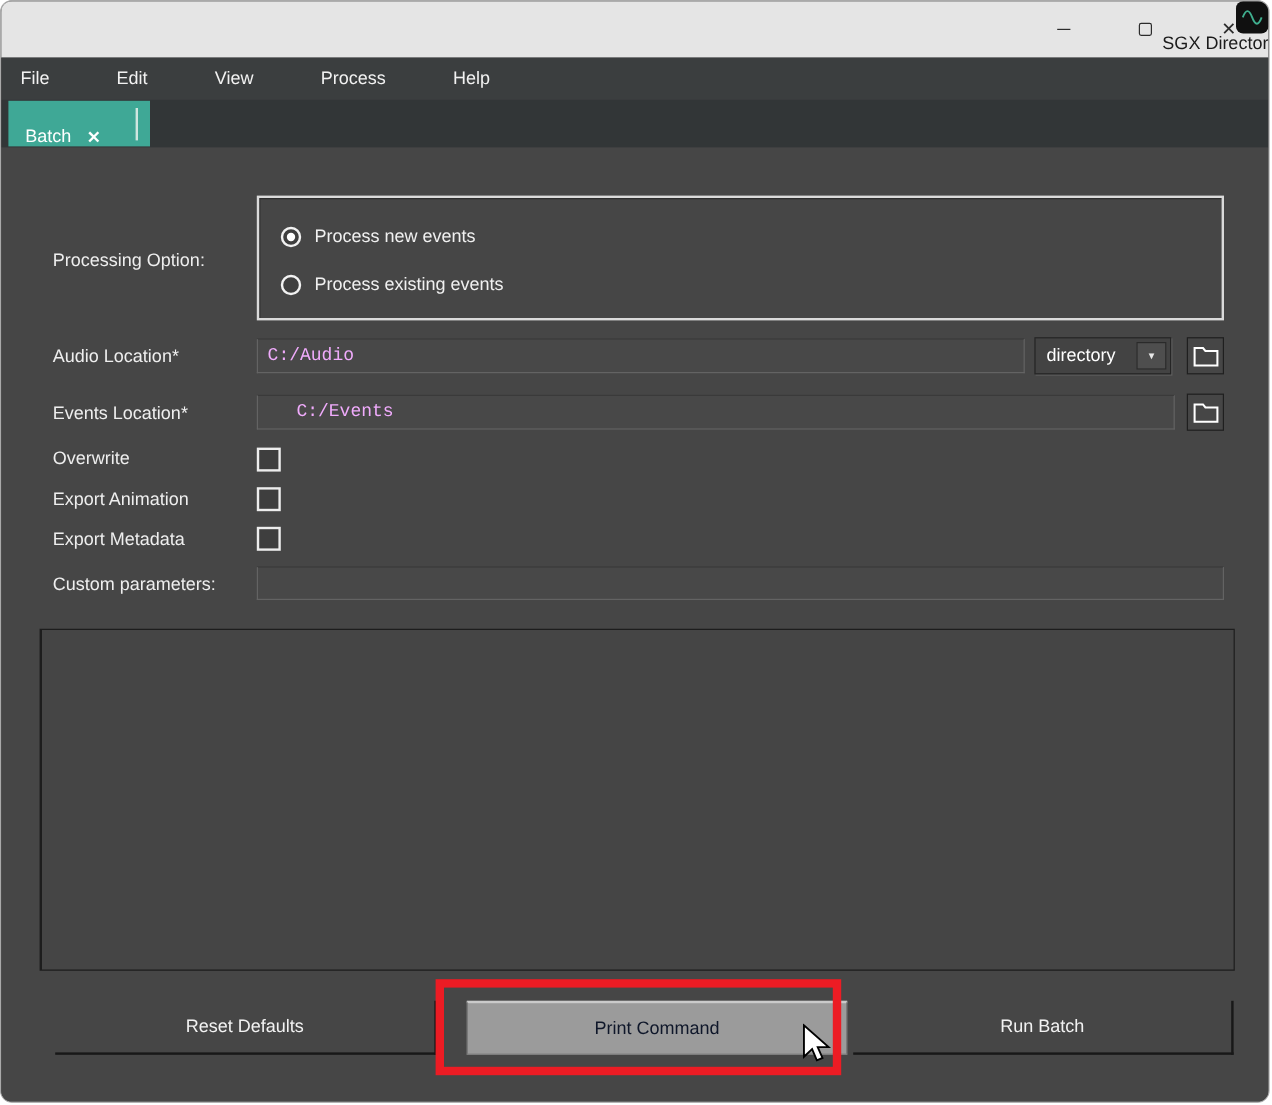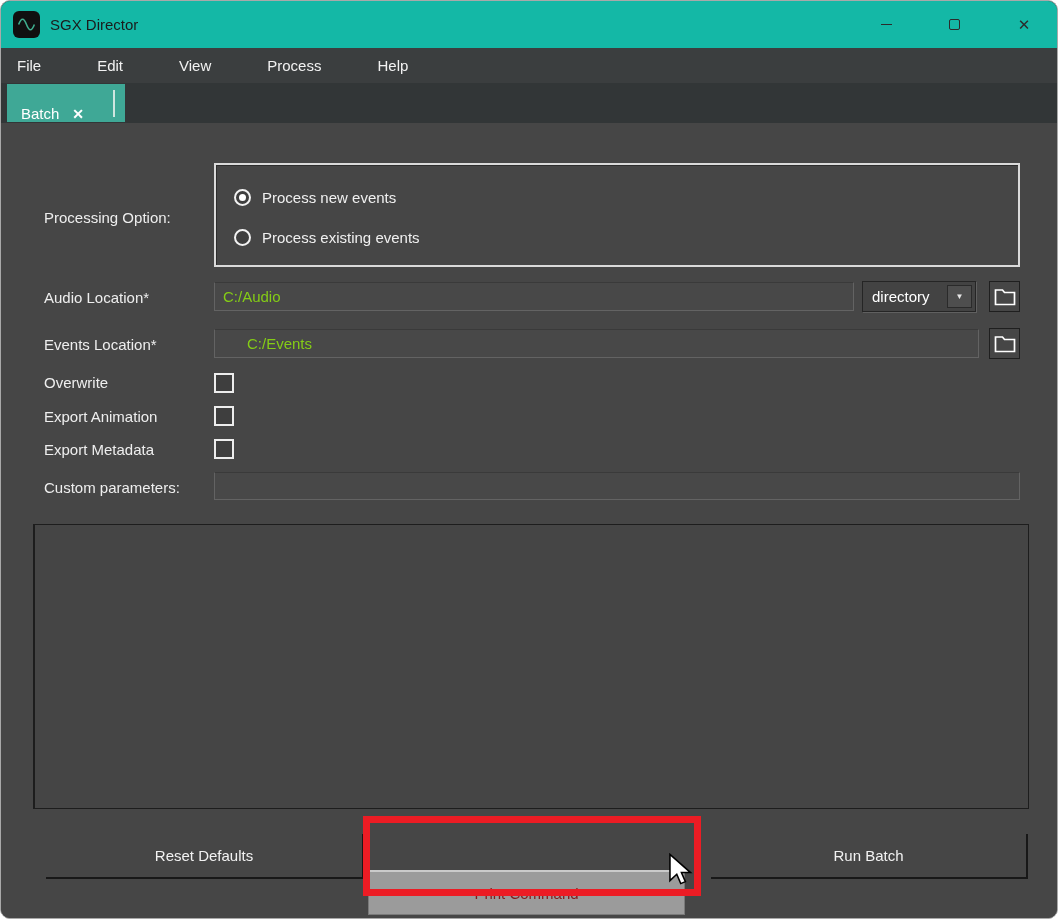--- a/index.html
+++ b/index.html
@@ -3,21 +3,21 @@
 <meta charset="utf-8">
 <style>
   * { box-sizing: border-box; margin: 0; padding: 0; }
   html,body { width:1060px; height:921px; background:#ffffff; font-family:"Liberation Sans", sans-serif; }
   .window {
     position:absolute; top:0; left:0; width:1058px; height:919px;
     border:1px solid #a9a9a9; border-radius:10px; overflow:hidden;
     background:#464646;
   }
   
-  .titlebar { position:absolute; top:0; left:0; right:0; height:47px; background:#14b8a6; display:flex; align-items:center; }
+  .titlebar { position:absolute; top:0; left:0; right:0; height:47px; background:#e5e5e5; display:flex; align-items:flex-end;flex-direction:column; }
   .app-icon { width:27px; height:27px; margin-left:12px; border-radius:6px; background:#101010; display:flex; align-items:center; justify-content:center; }
   .app-title { margin-left:10px; font-size:15px; color:#1b1b1b; }
   .win-btn { position:absolute; top:0; width:46px; height:46px; display:flex; align-items:center; justify-content:center; cursor:default; }
   .btn-min { left:862px; } .btn-max { left:930px; } .btn-close { left:1000px; }
   .glyph-min { width:11px; height:1px; background:#2c2c2c; display:block; }
   .glyph-max { width:11px; height:11px; border:1.2px solid #2c2c2c; border-radius:2px; display:block; }
   .glyph-close { font-size:15px; color:#2c2c2c; line-height:1; }
   
   .menubar { position:absolute; top:47px; left:0; right:0; height:35px; background:#3b3e3f; display:flex; align-items:center; padding-left:14px;gap:32px; }
   .menu-item { color:#f2f2f2; font-size:15px; margin-right:20px; padding:4px 2px; }
@@ -27,31 +27,31 @@
   .tab-close { margin-left:13px; font-size:14px; font-weight:bold; color:#ffffff; }
   .tab-sep { position:absolute; top:6px; left:106px; width:2px; height:27px; background:#cfe6e0; }
   
   .content { position:absolute; top:122px; left:0; right:0; bottom:0; background:#464646; }
   .flabel { position:absolute; left:43px; color:#eeeeee; font-size:15px; }
   .groupbox { position:absolute; left:213px; top:162px; width:806px; height:104px; border:2px solid #dadada; box-shadow:inset 1px 1px 0 rgba(0,0,0,.35); }
   .radio-row { position:absolute; left:18px; display:flex; align-items:center; }
   .radio { width:17px; height:17px; border:2px solid #f2f2f2; border-radius:50%; background:#3f3f3f; position:relative; flex:none; }
   .radio.checked::after { content:""; position:absolute; left:3px; top:3px; width:7px; height:7px; border-radius:50%; background:#ffffff; }
   .radio-label { color:#f0f0f0; font-size:15px; margin-left:11px; }
-  .textfield { position:absolute; height:29px; background:#484848; border:1px solid #636363; border-top-color:#3a3a3a; color:#84cc16; font-size:15px; padding:0 8px; font-family:Liberation Sans, sans-serif; }
+  .textfield { position:absolute; height:29px; background:#484848; border:1px solid #636363; border-top-color:#3a3a3a; color:#f0abfc; font-size:15px; padding:0 8px; font-family:Liberation Mono, monospace; }
   .combobox { position:absolute; left:861px; top:280px; width:114px; height:31px; background:#434343; border:1px solid #252525; box-shadow:1px 1px 0 #606060; color:#ffffff; font-size:15px; display:flex; align-items:center; }
   .combo-text { padding-left:9px; flex:1; }
   .combo-arrow { width:25px; height:23px; margin-right:3px; background:#4e4e4e; border:1px solid #2a2a2a; display:flex; align-items:center; justify-content:center; font-size:8px; color:#e8e8e8; }
   .folderbtn { position:absolute; left:988px; width:31px; height:31px; background:#464646; border:1px solid #1f1f1f; display:flex; align-items:center; justify-content:center; }
   .checkbox { position:absolute; left:213px; width:20px; height:20px; border:2px solid #ededed; background:#3e3e3e; }
   .outputpanel { position:absolute; left:32px; top:523px; width:996px; height:285px; background:#454545; border:1px solid #1d1d1d; border-left-width:2px; }
   
   .footbtn { position:absolute; top:833px; height:45px; display:flex; align-items:center; justify-content:center; color:#f2f2f2; font-size:15px; background:transparent; border:none; border-bottom:2px solid #181818; border-right:2px solid #181818; font-family:"Liberation Sans", sans-serif; }
   .btn-reset { left:45px; width:318px; }
-  .btn-print { left:367px; width:317px; background:#9b9b9b; border:1px solid #7a7a7a; border-top:2px solid #cacaca; color:#7f1d1d;margin-top:36px; }
+  .btn-print { left:388px; width:317px; background:#9b9b9b; border:1px solid #7a7a7a; border-top:2px solid #cacaca; color:#0f172a; }
   .btn-run { left:710px; width:317px; }
   
   .red-box { position:absolute; left:362px; top:815px; width:338px; height:80px; border:7px solid #ec1c24; pointer-events:none; }
   .cursor { position:absolute; left:666px; top:852px; pointer-events:none; }
 </style>
 </head>
 <body>
 
 <div class="window">
 

